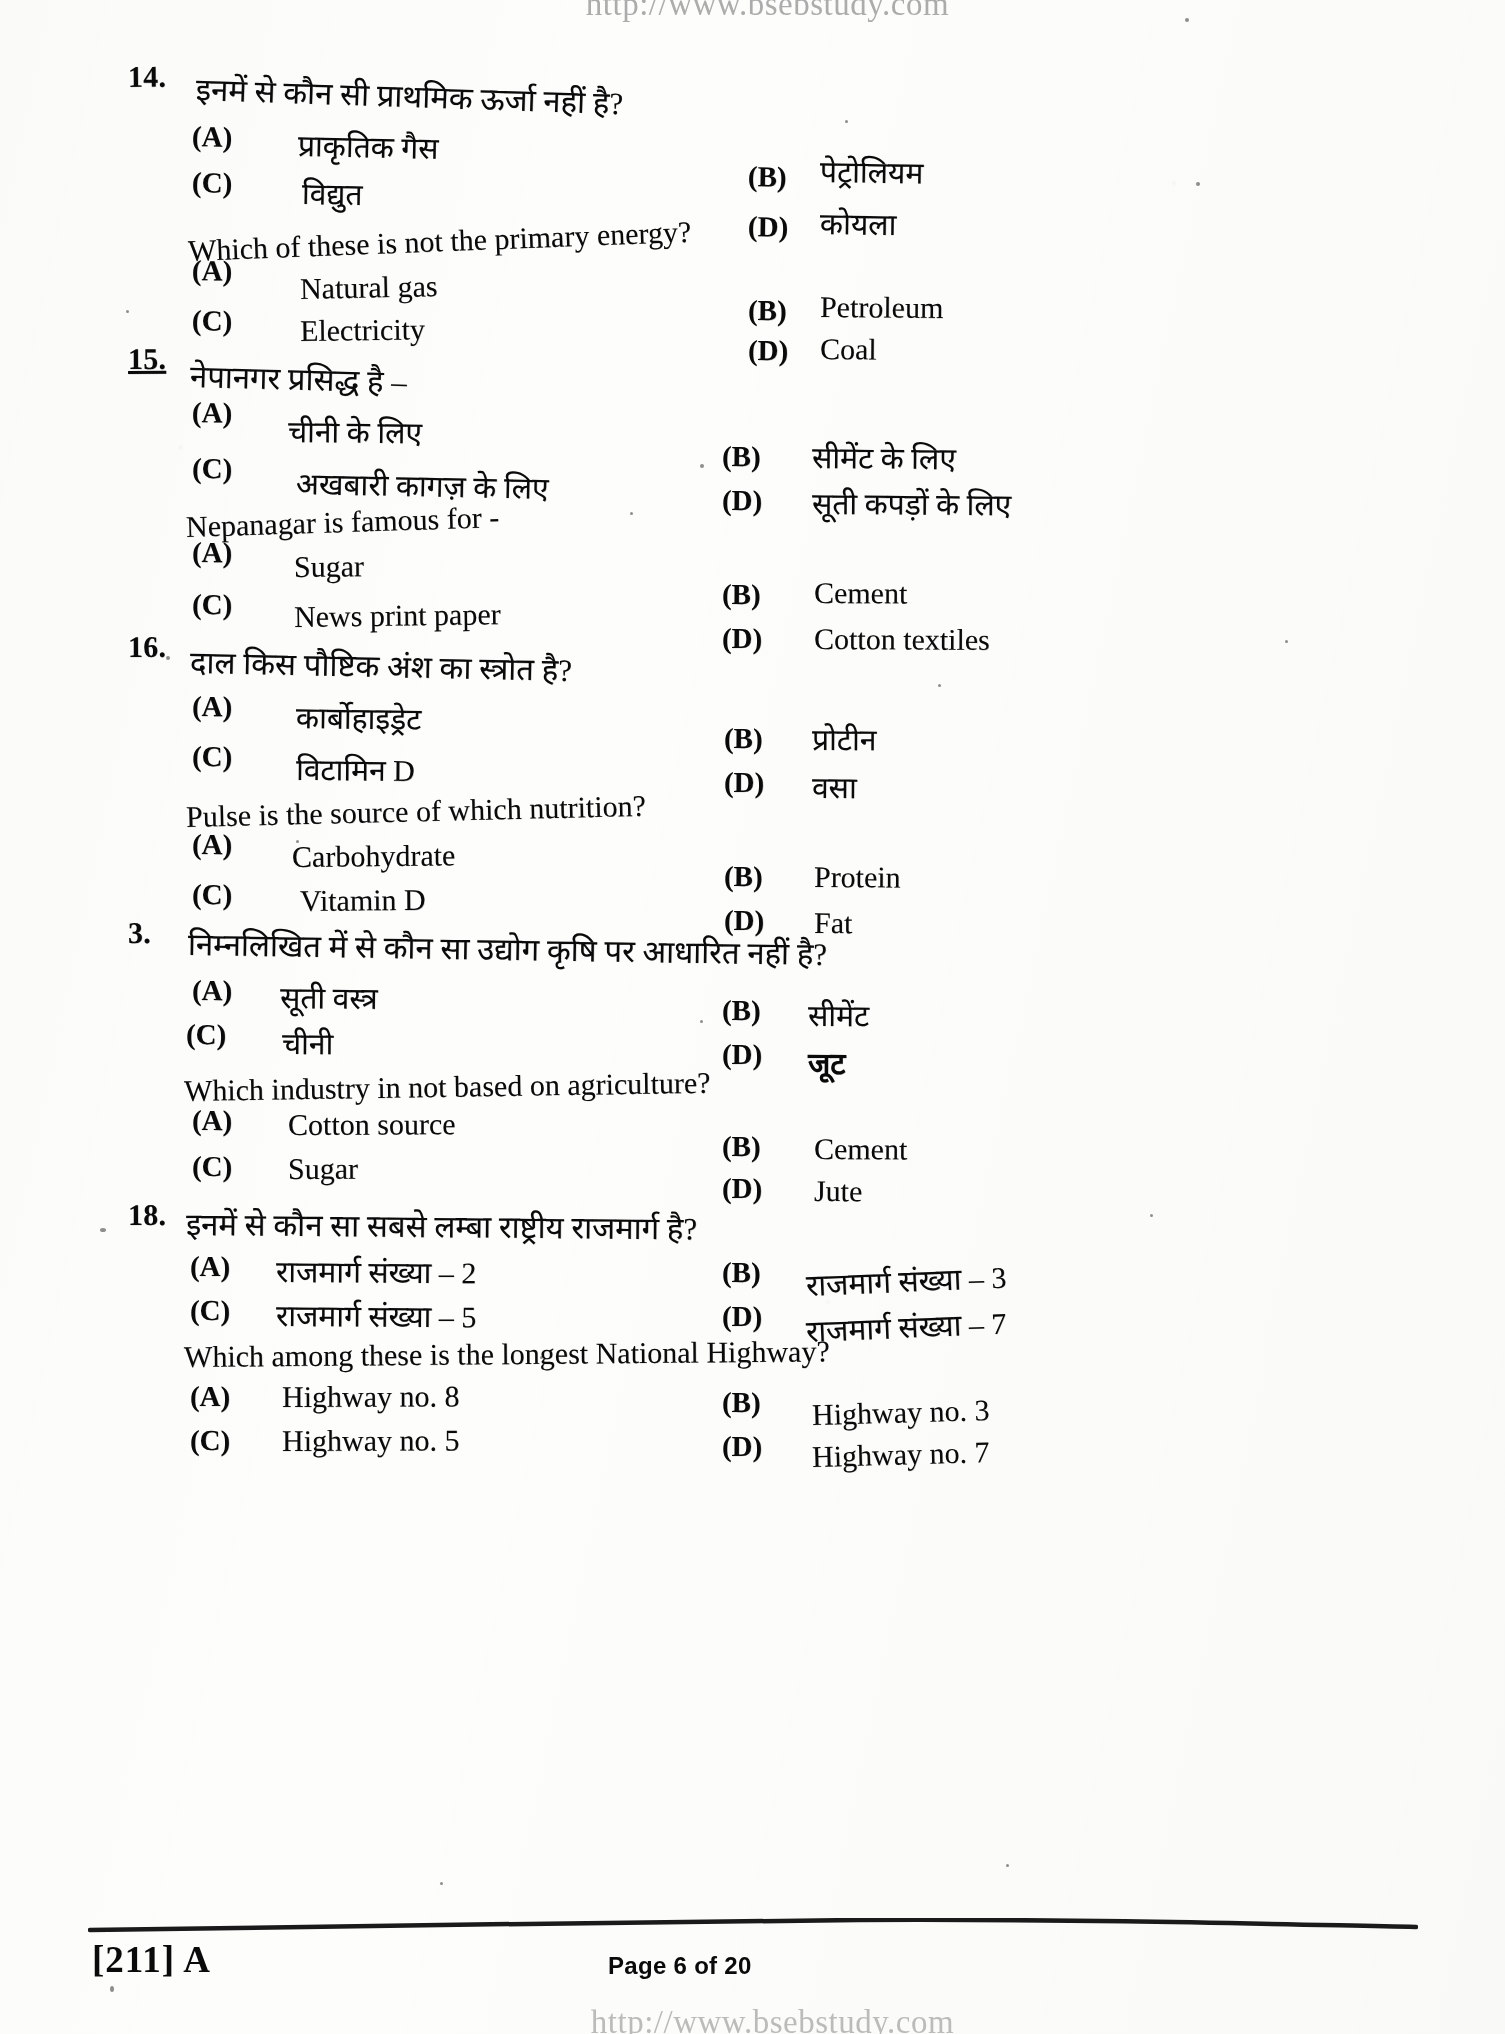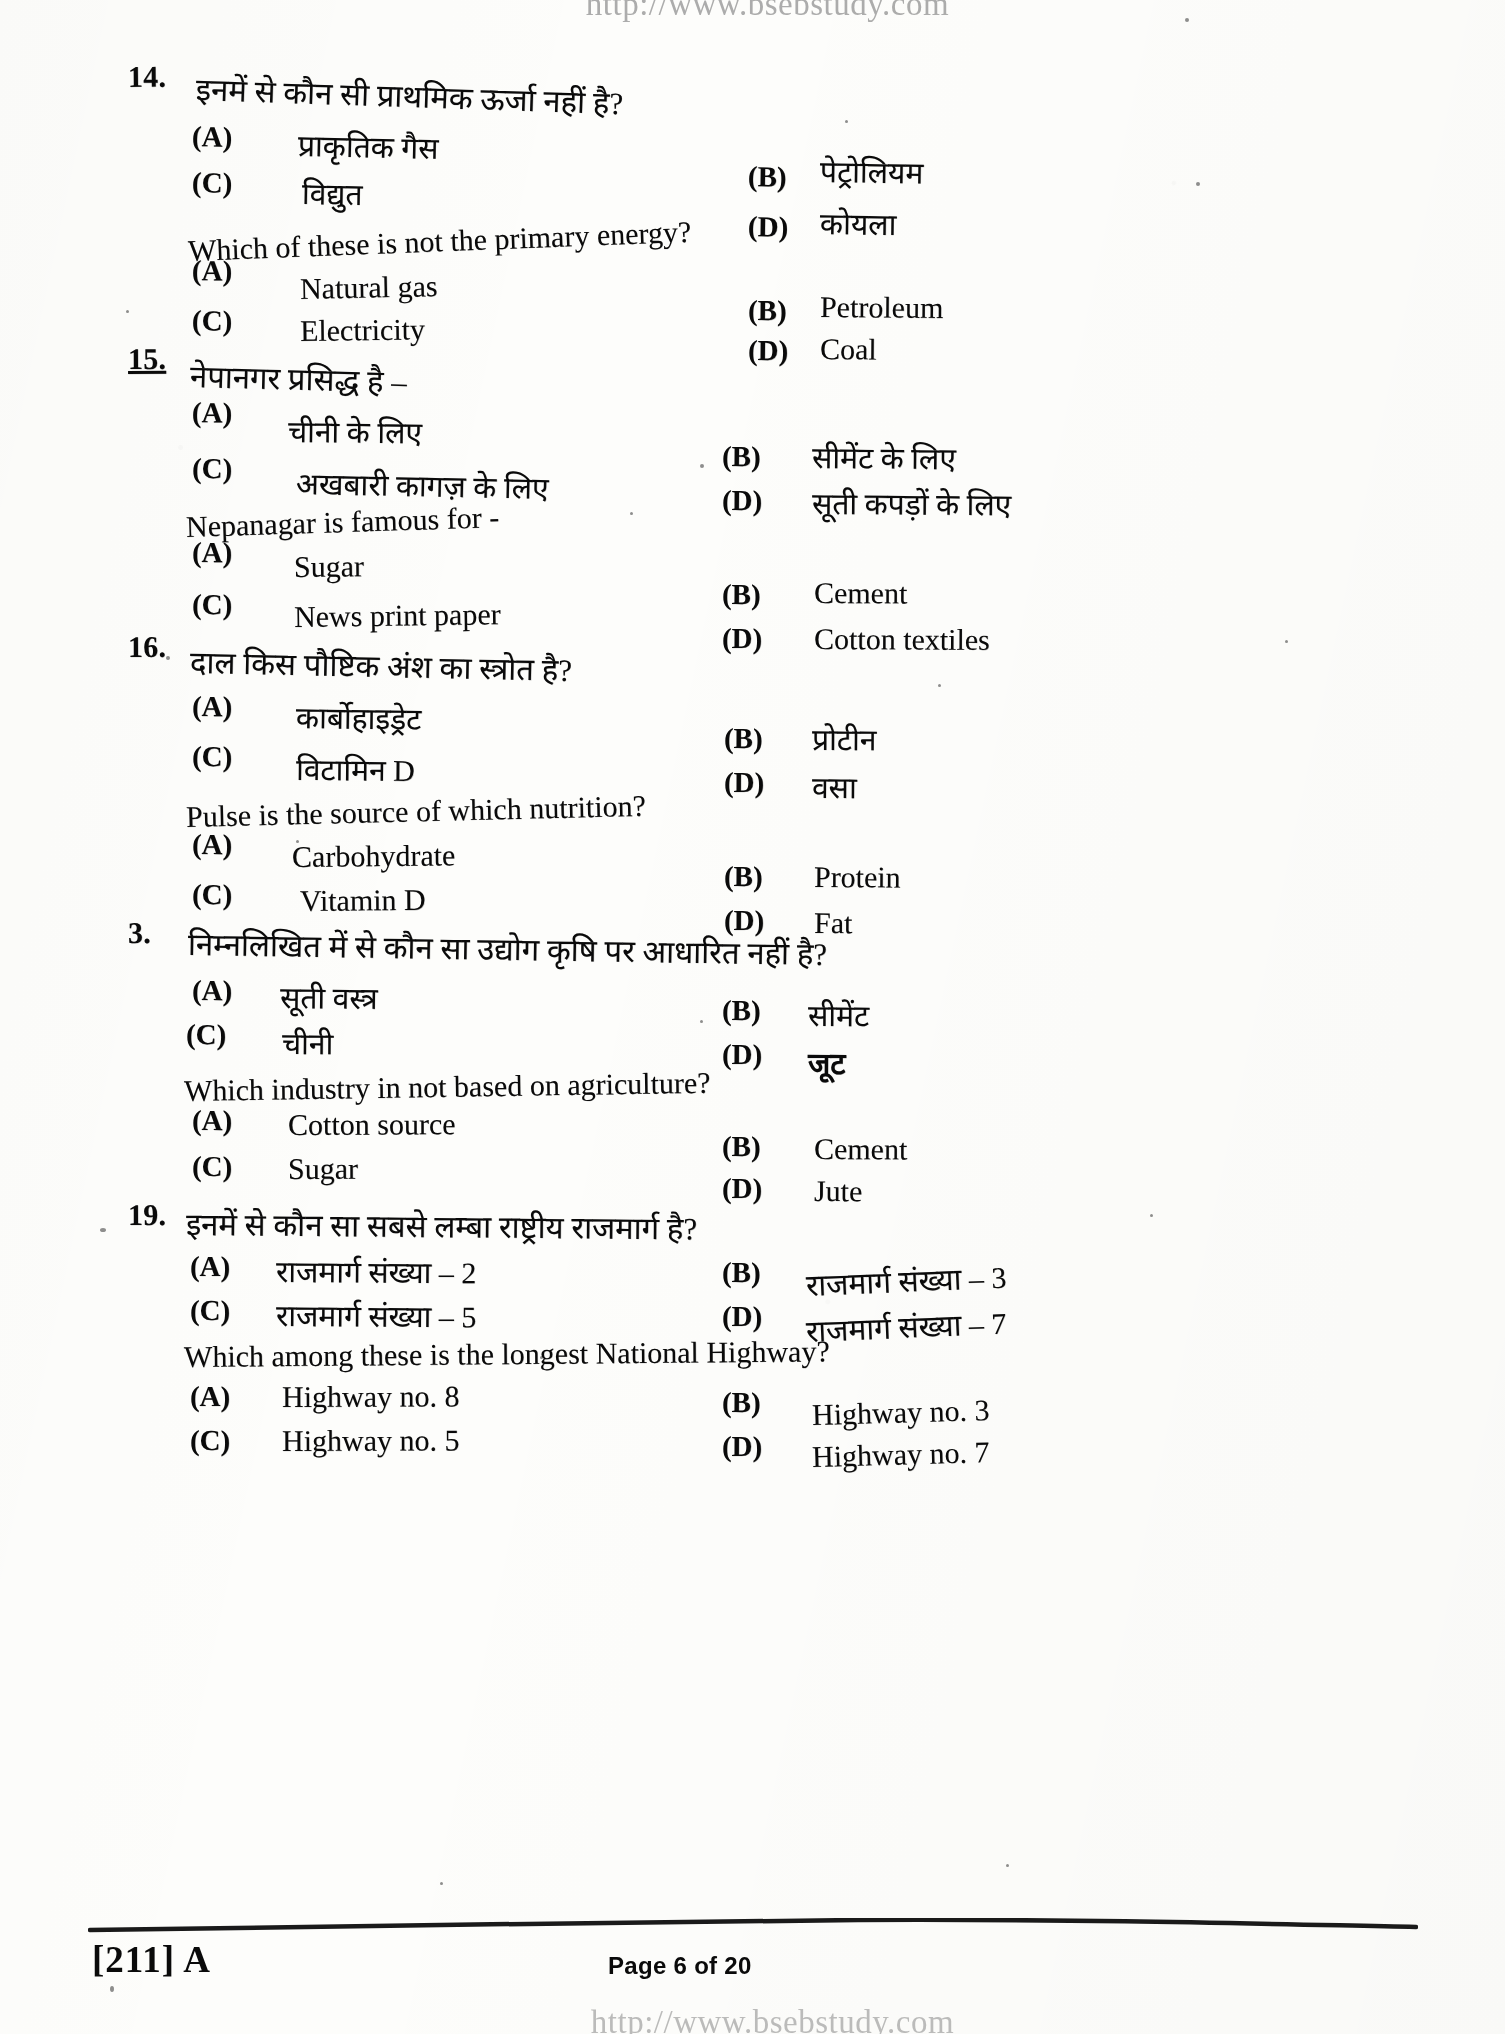--- a/index.html
+++ b/index.html
@@ -224,21 +224,21 @@
     <div class="line optlab" style="left:192px; top:1072px; transform: rotate(0.4deg);">(A)</div>
     <div class="line optval-en" style="left:288px; top:1076px; transform: rotate(-0.3deg);">Cotton source</div>
     <div class="line optlab" style="left:722px; top:1098px; transform: rotate(0.3deg);">(B)</div>
     <div class="line optval-en" style="left:814px; top:1100px; transform: rotate(0.3deg);">Cement</div>
 
     <div class="line optlab" style="left:192px; top:1118px; transform: rotate(0.4deg);">(C)</div>
     <div class="line optval-en" style="left:288px; top:1120px; transform: rotate(-0.3deg);">Sugar</div>
     <div class="line optlab" style="left:722px; top:1140px; transform: rotate(0.3deg);">(D)</div>
     <div class="line optval-en" style="left:814px; top:1142px; transform: rotate(0.3deg);">Jute</div>
 
-    <div class="line qnum" style="left:128px; top:1166px; transform: rotate(-0.2deg);">19.</div>
+    <div class="line qnum" style="left:128px; top:1166px; transform: rotate(-0.2deg);">18.</div>
     <div class="line qtext-hi" style="left:186px; top:1170px; transform: rotate(0.5deg);">इनमें से कौन सा सबसे लम्बा राष्ट्रीय राजमार्ग है?</div>
 
     <div class="line optlab" style="left:190px; top:1218px; transform: rotate(0.3deg);">(A)</div>
     <div class="line optval-hi" style="left:276px; top:1218px; transform: rotate(0.4deg);">राजमार्ग संख्या – 2</div>
     <div class="line optlab" style="left:722px; top:1224px; transform: rotate(0.3deg);">(B)</div>
     <div class="line optval-hi" style="left:806px; top:1232px; transform: rotate(-2.4deg);">राजमार्ग संख्या – 3</div>
 
     <div class="line optlab" style="left:190px; top:1262px; transform: rotate(0.3deg);">(C)</div>
     <div class="line optval-hi" style="left:276px; top:1262px; transform: rotate(0.4deg);">राजमार्ग संख्या – 5</div>
     <div class="line optlab" style="left:722px; top:1268px; transform: rotate(0.3deg);">(D)</div>

